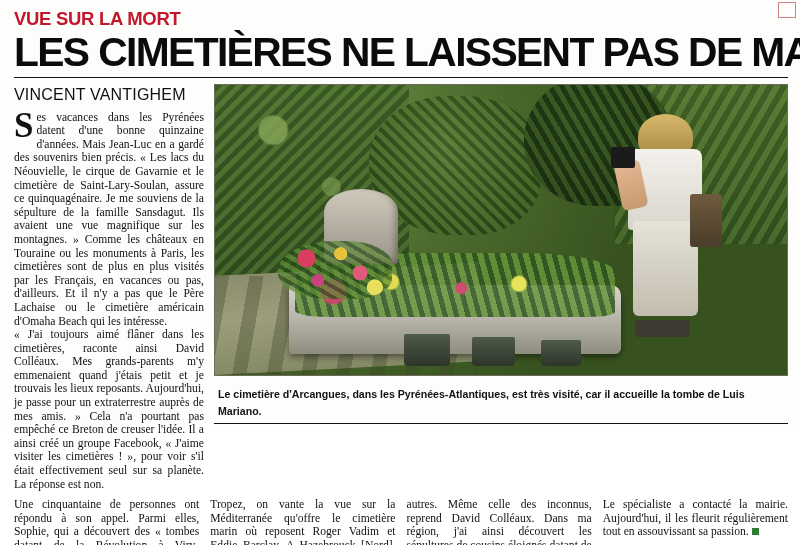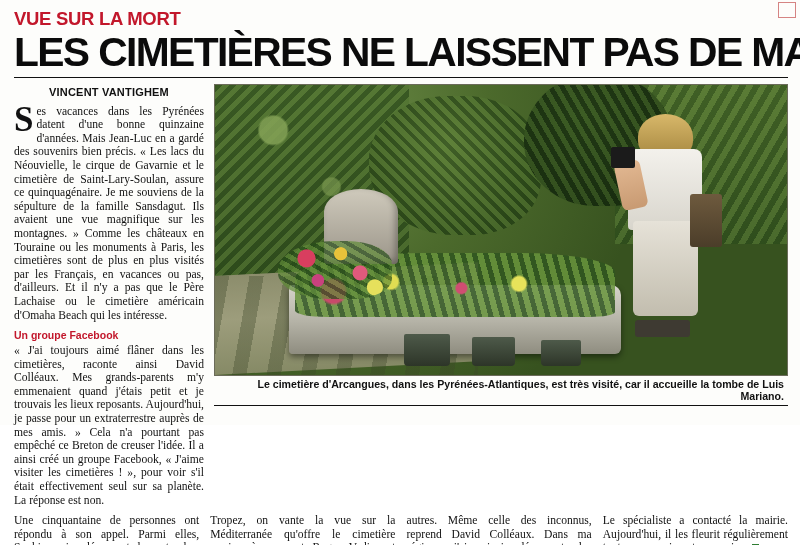--- a/index.html
+++ b/index.html
@@ -70,26 +70,25 @@
     display: flex;
     gap: 10px;
     align-items: flex-start;
   }
   .col-left {
     width: 190px;
     flex: 0 0 190px;
   }
   .byline {
     font-family: "Liberation Sans", sans-serif;
-    font-weight: bold;
-    font-size: 11px;
+    font-weight: normal;
+    font-size: 16px;
     letter-spacing: 0.2px;
     margin: 2px 0 7px 0;
     color: #111;
-    text-align: center;
   }
   .body-text {
     font-family: "Liberation Serif", serif;
     font-size: 11.6px;
     line-height: 13.6px;
     text-align: justify;
     color: #111;
     hyphens: auto;
   }
   .dropcap {
@@ -119,23 +118,23 @@
     height: 292px;
     overflow: hidden;
     background: #3b5a23;
     border: 1px solid #6b6b5a;
     box-sizing: border-box;
   }
   .caption {
     font-family: "Liberation Sans", sans-serif;
     font-weight: bold;
     font-size: 10.6px;
-    line-height: 12px;
-    text-align: right;
-    padding: 2px 4px 3px 4px;
+    line-height: 17px;
+    text-align: left;
+    padding: 10px 4px 3px 4px;
     border-bottom: 1px solid #111;
     color: #111;
   }
   
   .sky {
     position: absolute; inset: 0;
     background:
       radial-gradient(circle at 18% 12%, #6f8f4a 0%, #4c6a2c 32%, #37521f 62%),
       linear-gradient(180deg, #5a7a33 0%, #3e5a23 55%, #33491c 100%);
   }
@@ -301,21 +300,20 @@
 
   <hr class="rule">
 
   <div class="upper">
 
     <div class="col-left">
       <div class="byline">VINCENT VANTIGHEM</div>
       <div class="body-text">
         <span class="dropcap">S</span><span>es vacances dans les Pyrénées datent d'une bonne quinzaine d'années. Mais Jean-Luc en a gardé des souvenirs bien précis. « Les lacs du Néouvielle, le cirque de Gavarnie et le cimetière de Saint-Lary-Soulan, assure ce quinquagénaire. Je me souviens de la sépulture de la famille Sansdagut. Ils avaient une vue magnifique sur les montagnes. » Comme les châteaux en Touraine ou les monuments à Paris, les cimetières sont de plus en plus visités par les Français, en vacances ou pas, d'ailleurs. Et il n'y a pas que le Père Lachaise ou le cimetière américain d'Omaha Beach qui les intéresse.</span>
       </div>
-      <div class="subhead">Un groupe Facebook</div>
       <div class="body-text">« J'ai toujours aimé flâner dans les cimetières, raconte ainsi David Colléaux. Mes grands-parents m'y emmenaient quand j'étais petit et je trouvais les lieux reposants. Aujourd'hui, je passe pour un extraterrestre auprès de mes amis. » Cela n'a pourtant pas empêché ce Breton de creuser l'idée. Il a ainsi créé un groupe Facebook, « J'aime visiter les cimetières ! », pour voir s'il était effectivement seul sur sa planète. La réponse est non.</div>
     </div>
 
     <div class="photo-wrap">
       <div class="photo">
         <div class="sky"></div>
         <div class="hedge-left"></div>
         <div class="hedge-right"></div>
         <div class="bush-mid"></div>
         <div class="tree-dark"></div>

